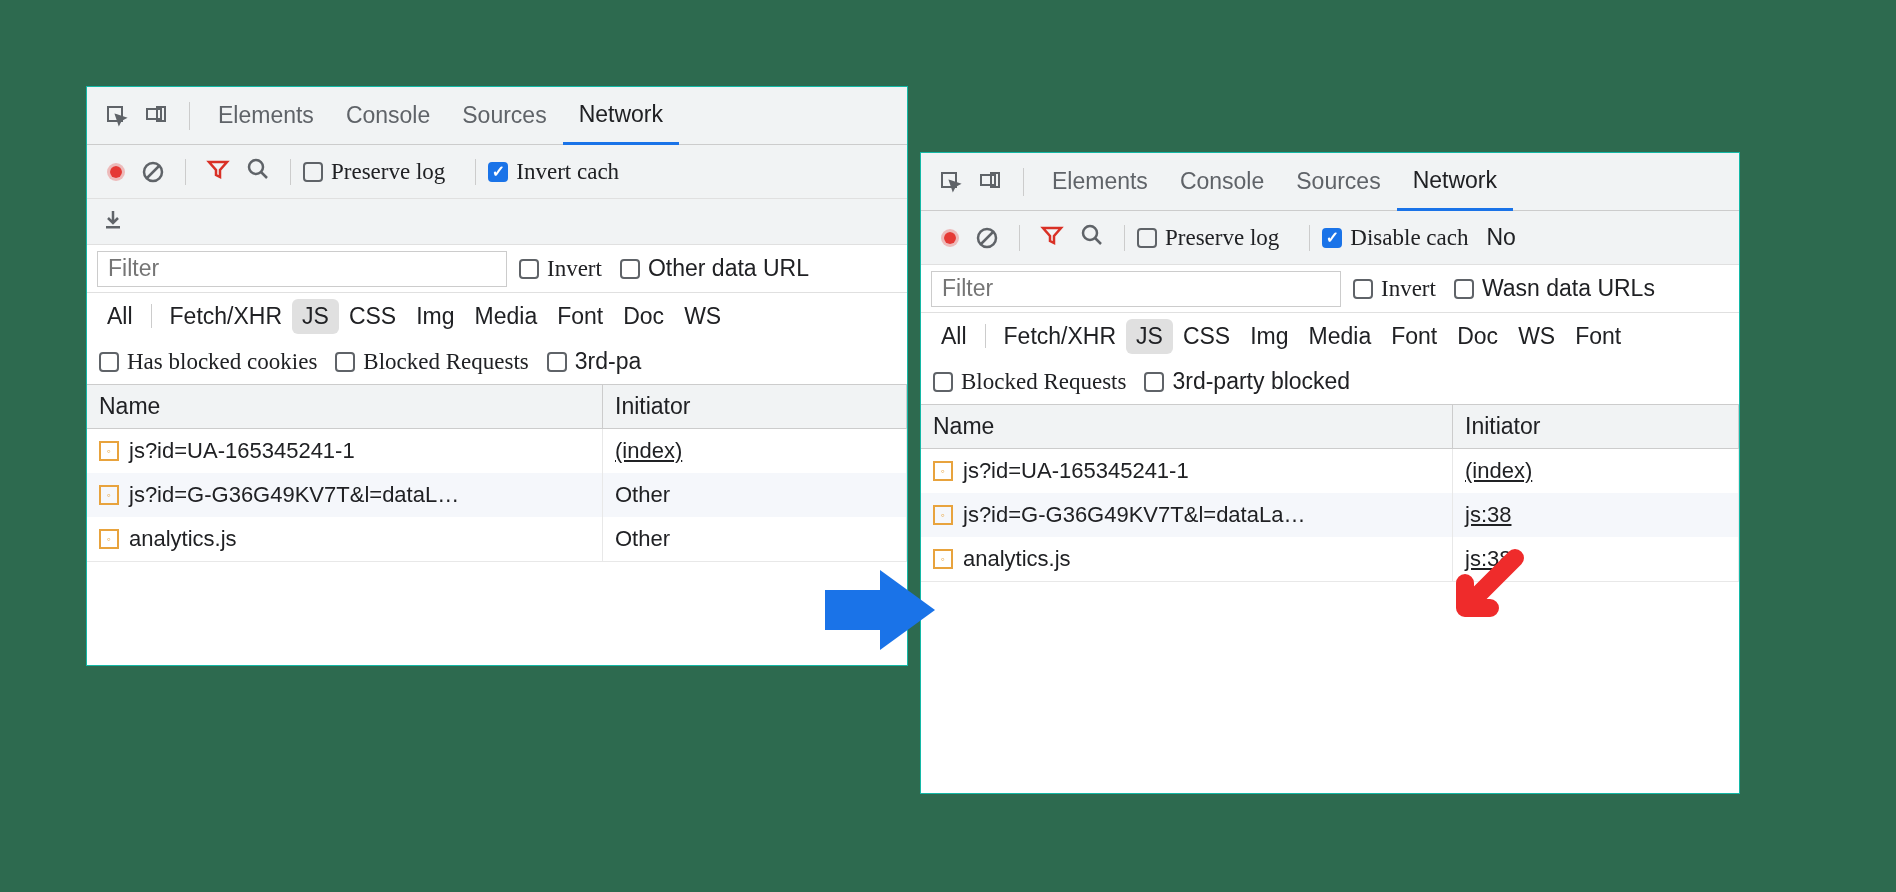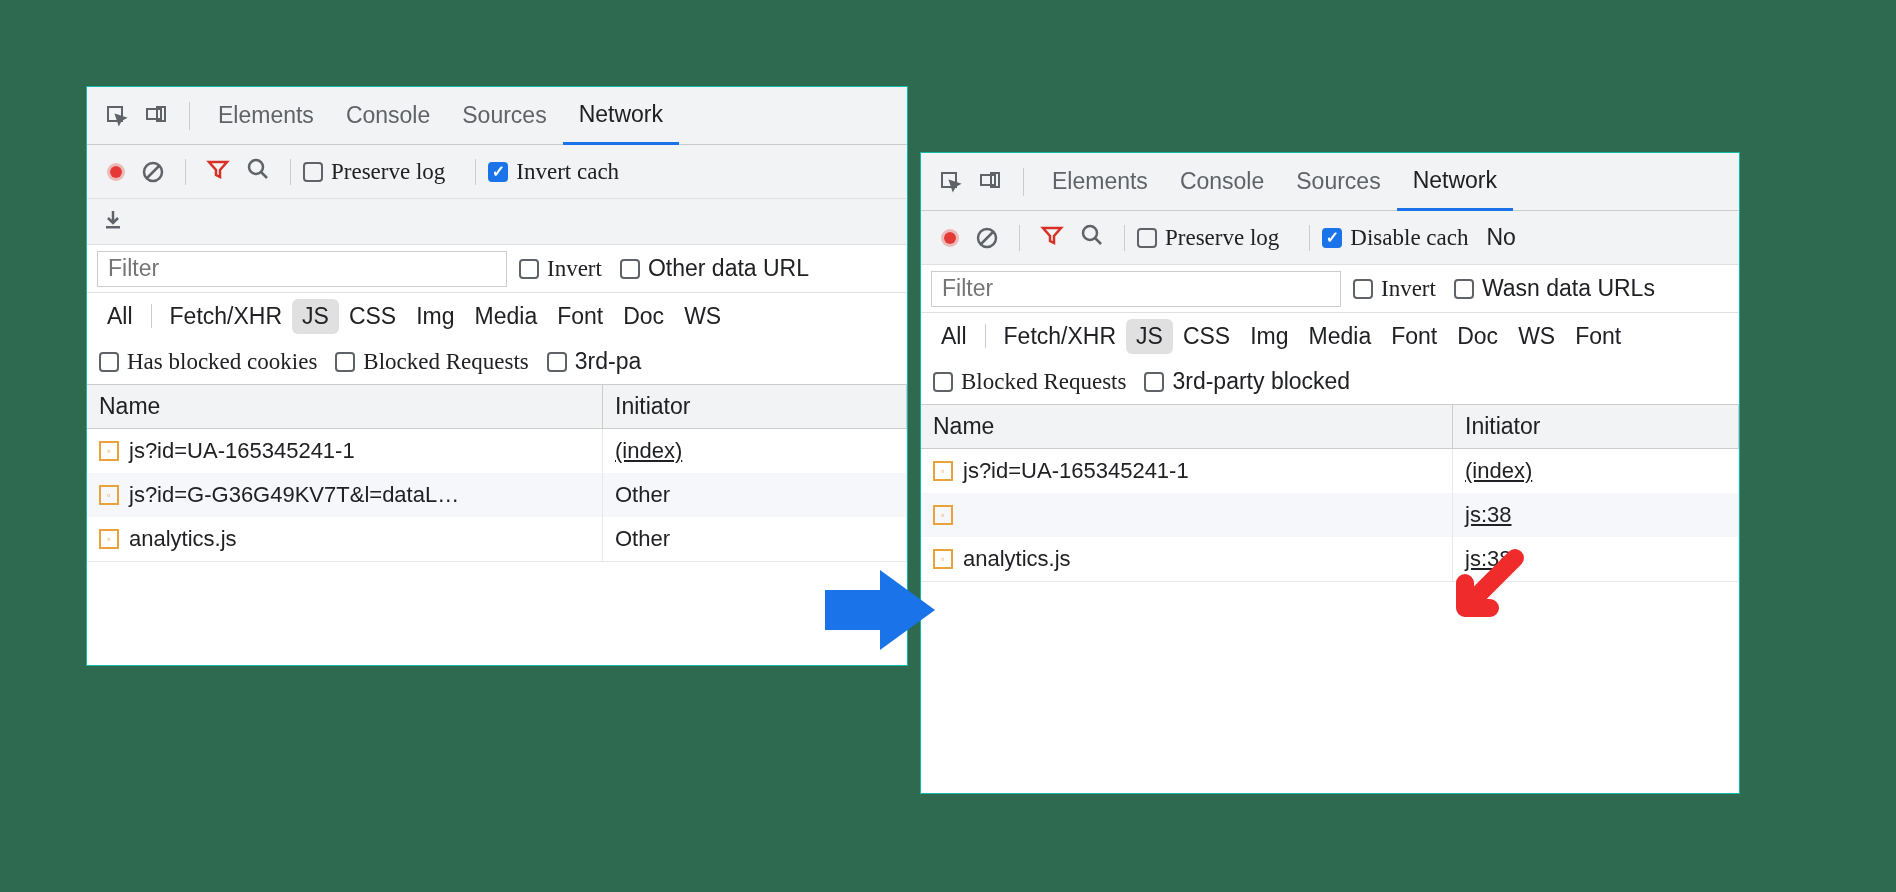--- a/index.html
+++ b/index.html
@@ -346,20 +346,21 @@
         <span class="jsicon">◦</span>
         <span>js?id=UA-165345241-1</span>
       </div>
     <div class="td td-init-right">
         <span class="link">(index)</span>
       </div>
   </div>
   <div class="trow odd">
     <div class="td td-name-right">
         <span class="jsicon">◦</span>
+        <span>js?id=G-G36G49KV7T&amp;l=dataLa…</span>
       </div>
     <div class="td td-init-right">
         <span class="link">js:38</span>
       </div>
   </div>
   <div class="trow even">
     <div class="td td-name-right">
         <span class="jsicon">◦</span>
         <span>analytics.js</span>
       </div>

